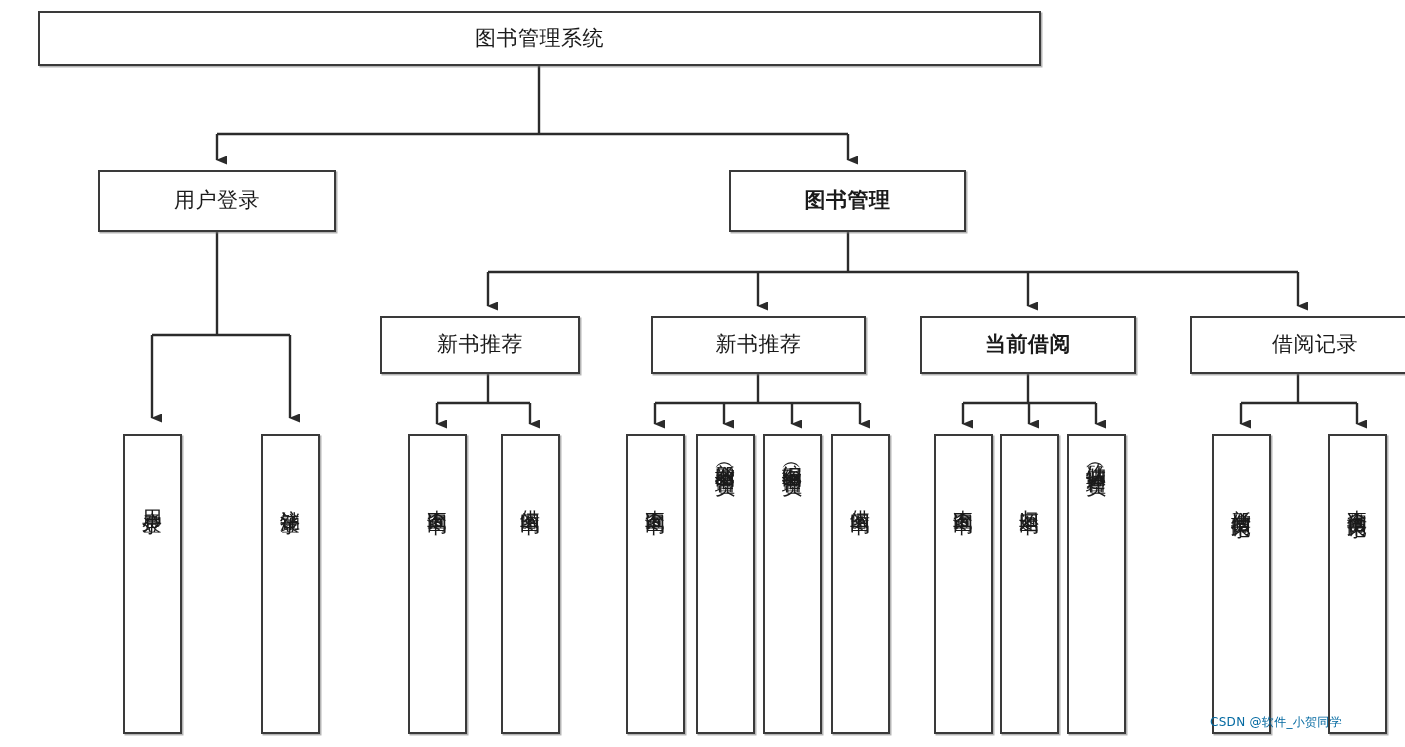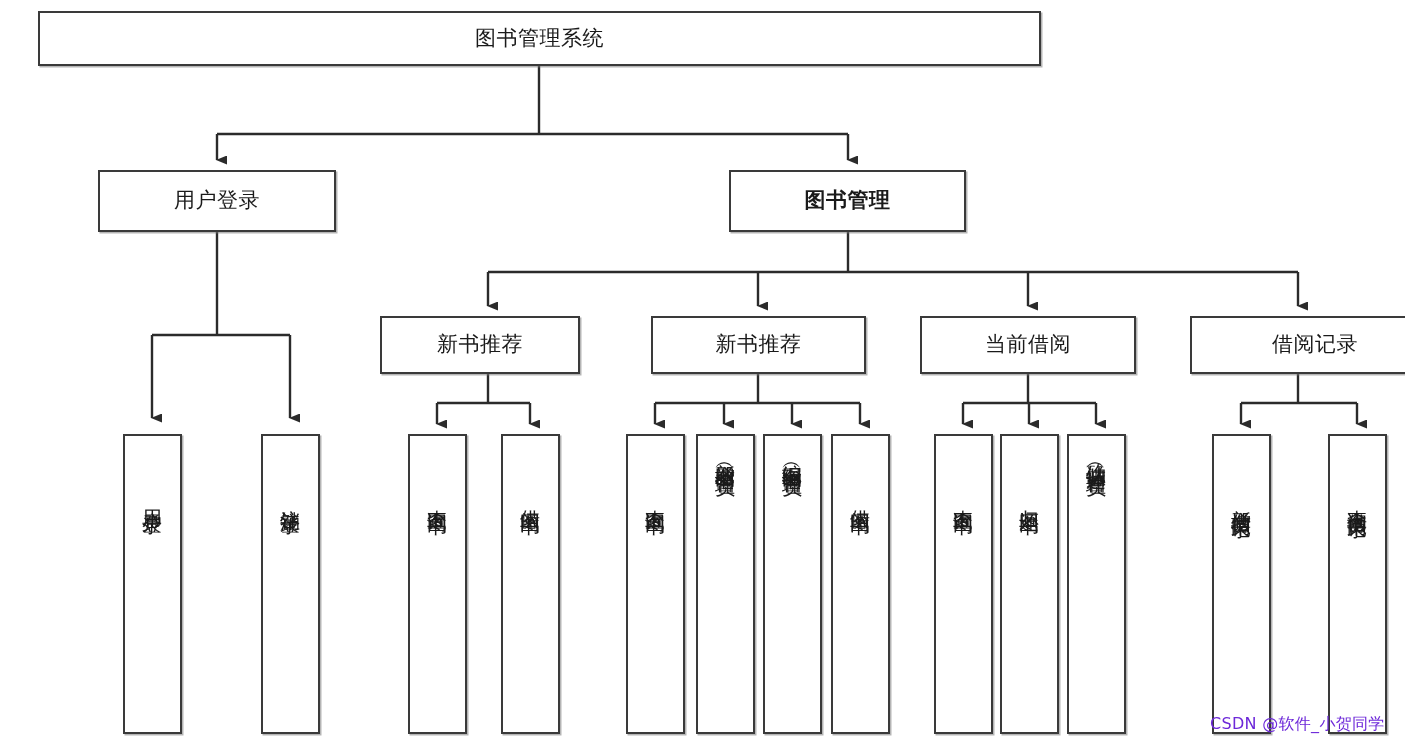--- a/index.html
+++ b/index.html
@@ -67,22 +67,22 @@
   .node.vert.mid .node-label {
     margin-top: 52px;
   }
   .node.vert.high .node-label {
     margin-top: 6px;
   }
   #watermark {
     position: absolute;
     left: 1192px;
     top: 714px;
-    font-size: 16px;
-    color: #6d28d9;
+    font-size: 12px;
+    color: #0369a1;
     white-space: nowrap;
     z-index: 3;
     letter-spacing: 0.3px;
   }
 </style>
 </head>
 <body>
 
 <div id="diagram-root">
 
@@ -149,21 +149,21 @@
   </div>
 
   <div class="node horiz" style="left:362px; top:316px; width:200px; height:58px;">
     <span class="node-label">新书推荐</span>
   </div>
 
   <div class="node horiz" style="left:633px; top:316px; width:215px; height:58px;">
     <span class="node-label">新书推荐</span>
   </div>
 
-  <div class="node horiz" style="left:902px; top:316px; width:216px; height:58px;">
+  <div class="node horiz" style="left:902px; top:316px; width:216px; height:58px;font-weight:bold;">
     <span class="node-label">当前借阅</span>
   </div>
 
   <div class="node horiz" style="left:1172px; top:316px; width:250px; height:58px;">
     <span class="node-label">借阅记录</span>
   </div>
 
   <div class="node vert mid" style="left:105px; top:434px; width:59px; height:300px;">
     <span class="node-label">用户登录</span>
   </div>

